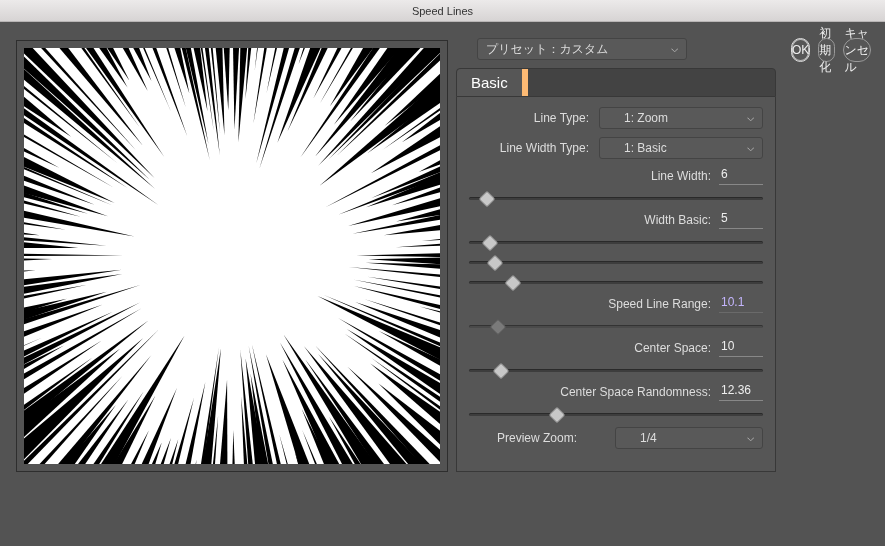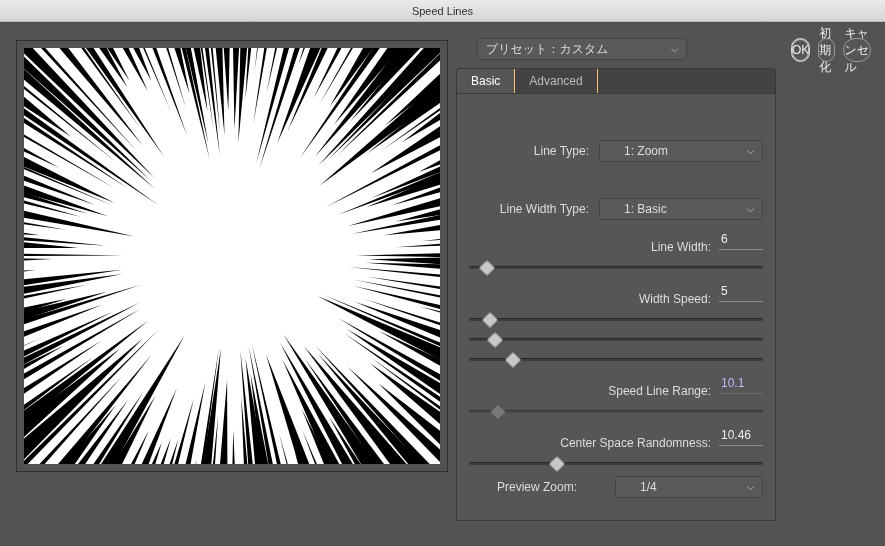--- a/index.html
+++ b/index.html
@@ -61,42 +61,42 @@
   .select.preset { width:210px;}
   .select .chev { font-size:9px; color:#ccc; margin-left:6px;}
   .tabs {
     display:flex;
     background:#434343;
     border:1px solid #383838;
     border-radius:4px 4px 0 0;
   }
   .tab {
     padding:5px 14px;
-    font-size:12px;
+    font-size:15px;
     color:#bbb;
     cursor:pointer;
-    border-right:1px solid #fdba74;
+    border-right:6px solid #fdba74;
   }
   .tab.active {
     background:#565656;
     color:#fff;
     border-top-left-radius:4px;
   }
   .panel {
     background:#565656;
     border:1px solid #383838;
     border-top:none;
     padding:10px 12px 14px 12px;
   }
-  .row { display:flex; align-items:center; margin-bottom:8px;margin-top:36px; }
+  .row { display:flex; align-items:center; margin-bottom:8px; }
   .row .lbl { width:130px; text-align:right; padding-right:10px; font-size:12px; color:#ddd;}
   .select.opt { flex:1;padding-left:24px; }
   .slider-block { margin-bottom:6px; }
   .slider-block .top { display:flex; align-items:center; justify-content:flex-end; }
-  .slider-block .top .lbl { text-align:right; padding-right:8px; font-size:12px;margin-top:12px; }
+  .slider-block .top .lbl { text-align:right; padding-right:8px; font-size:12px; }
   .valfield {
     width:44px; height:18px;
     color:#eee;
     font-size:12px;
     text-align:left;
     padding-left:2px;
     border:none;
     border-bottom:1px solid #888;
     background:transparent;
   }
@@ -327,21 +327,20 @@
 
     <div class="preset-row">
       <div class="select preset">
         <span>プリセット：カスタム</span>
         <span class="chev">⌵</span>
       </div>
     </div>
 
     <div class="tabs">
       <div class="tab active">Basic</div>
-      <div class="tab">Advanced</div>
     </div>
 
     <div class="panel">
 
       <div class="row">
         <div class="lbl">Line Type:</div>
         <div class="select opt">
           <span>1: Zoom</span>
           <span class="chev">⌵</span>
         </div>
@@ -361,21 +360,21 @@
               <span class="lbl ">Line Width:</span>
               <span class="valfield ">6</span>
             </div>
             <div class="track ">
               <div class="bar"></div>
               <div class="thumb" style="left:6%"></div>
             </div>
           </div>
           <div class="slider-block">
             <div class="top">
-              <span class="lbl ">Width Speed:</span>
+              <span class="lbl ">Width Basic:</span>
               <span class="valfield ">5</span>
             </div>
             <div class="track ">
               <div class="bar"></div>
               <div class="thumb" style="left:7%"></div>
             </div>
           </div>
           <div class="slider-block">
             <div class="track ">
               <div class="bar"></div>
@@ -393,22 +392,32 @@
               <span class="lbl dis">Speed Line Range:</span>
               <span class="valfield dis">10.1</span>
             </div>
             <div class="track dis">
               <div class="bar"></div>
               <div class="thumb" style="left:10%"></div>
             </div>
           </div>
           <div class="slider-block">
             <div class="top">
+              <span class="lbl ">Center Space:</span>
+              <span class="valfield ">10</span>
+            </div>
+            <div class="track ">
+              <div class="bar"></div>
+              <div class="thumb" style="left:11%"></div>
+            </div>
+          </div>
+          <div class="slider-block">
+            <div class="top">
               <span class="lbl ">Center Space Randomness:</span>
-              <span class="valfield ">10.46</span>
+              <span class="valfield ">12.36</span>
             </div>
             <div class="track ">
               <div class="bar"></div>
               <div class="thumb" style="left:30%"></div>
             </div>
           </div>
         </div>
 
       <div class="row" style="margin-top:6px;gap:28px;">
         <div class="lbl" style="width:118px">Preview Zoom:</div>

